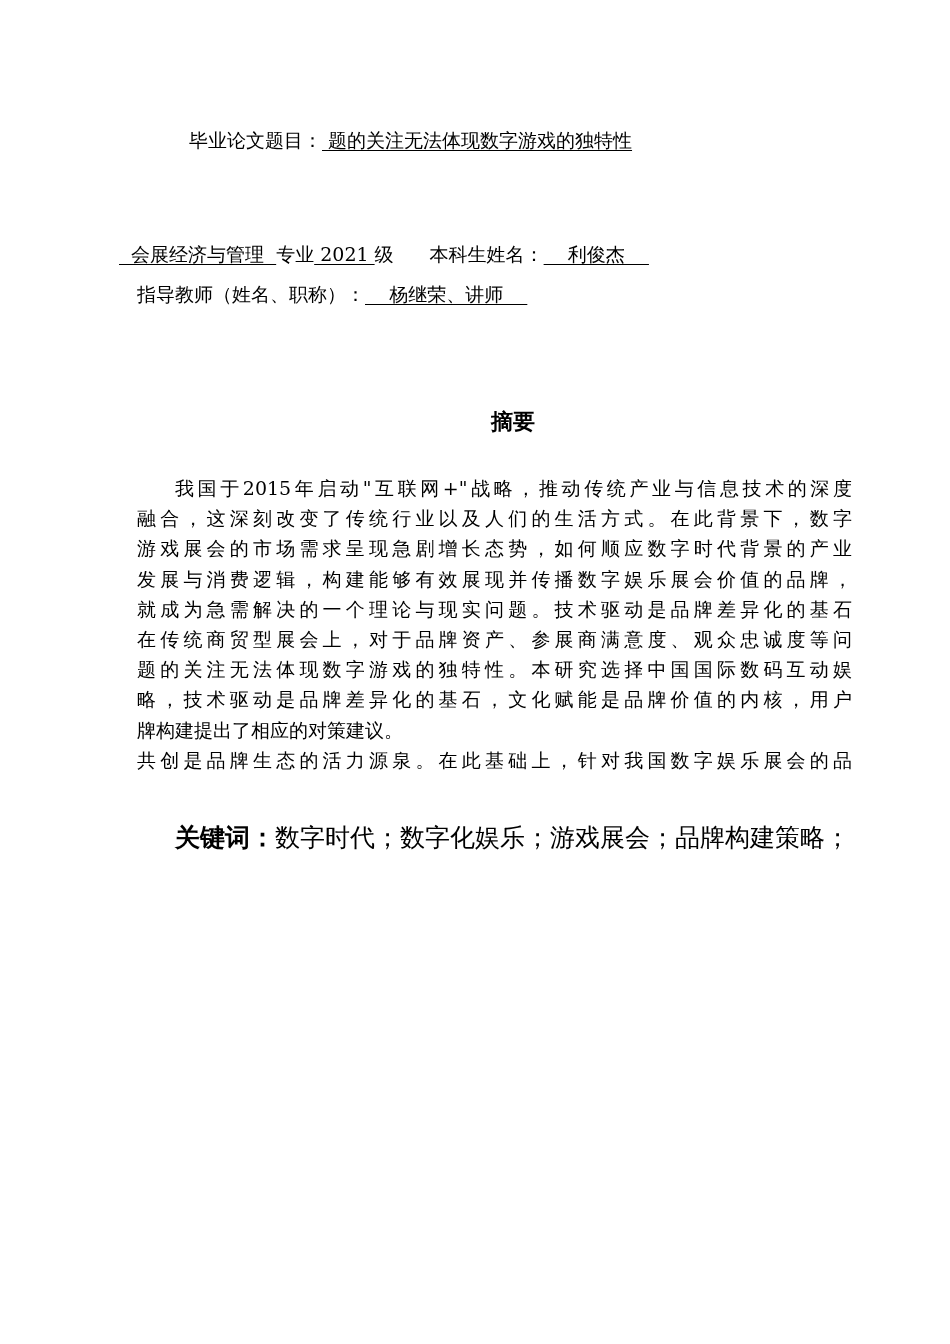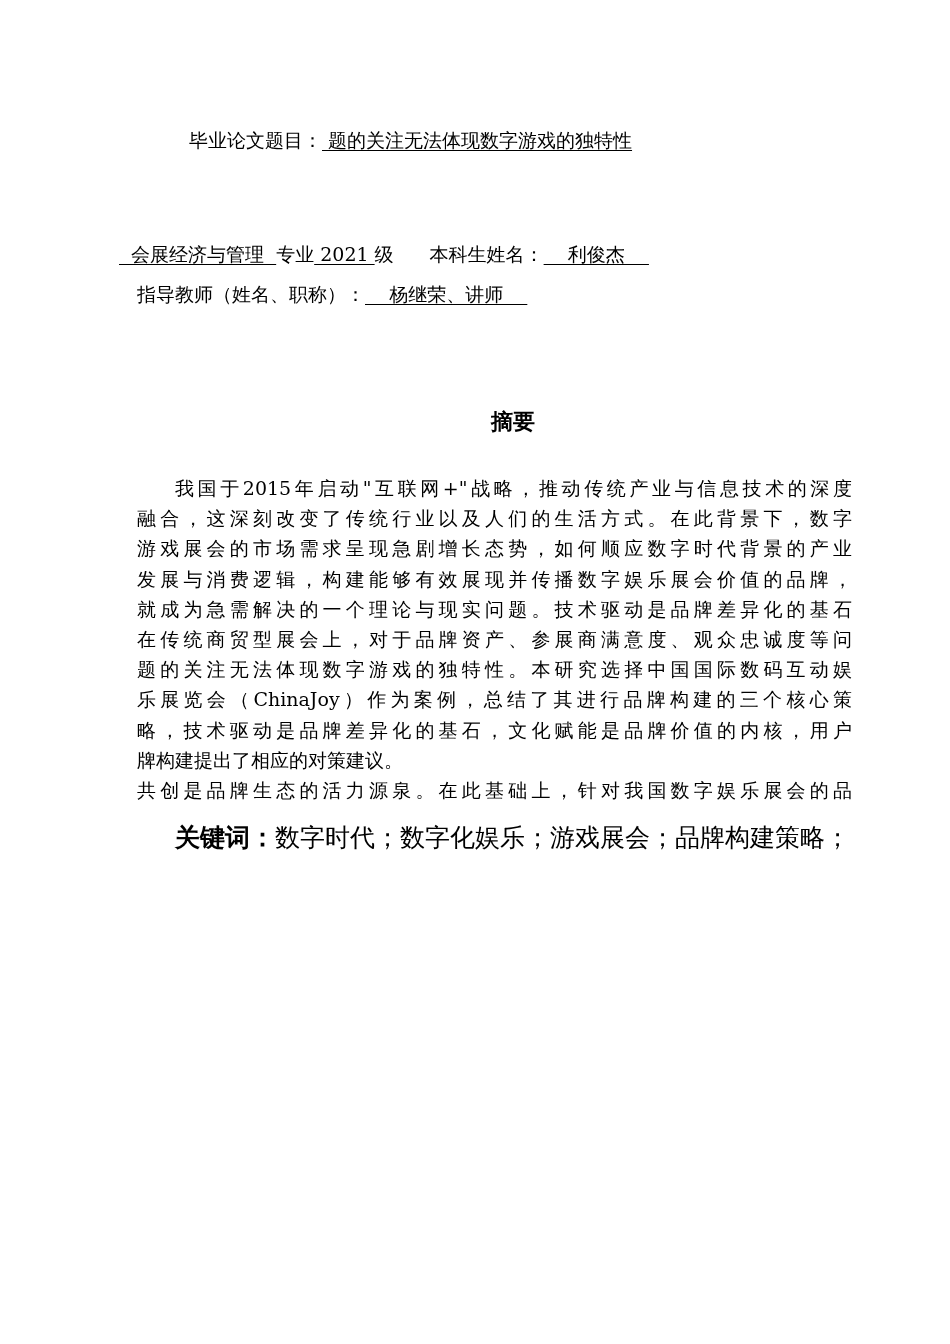--- a/index.html
+++ b/index.html
@@ -90,21 +90,20 @@
 <div id="abstract-heading">摘要</div>
 
 <div id="abstract-body">
   <span class="para-line first">我国于2015年启动"互联网+"战略，推动传统产业与信息技术的深度</span>
   <span class="para-line">融合，这深刻改变了传统行业以及人们的生活方式。在此背景下，数字</span>
   <span class="para-line">游戏展会的市场需求呈现急剧增长态势，如何顺应数字时代背景的产业</span>
   <span class="para-line">发展与消费逻辑，构建能够有效展现并传播数字娱乐展会价值的品牌，</span>
   <span class="para-line">就成为急需解决的一个理论与现实问题。技术驱动是品牌差异化的基石</span>
   <span class="para-line">在传统商贸型展会上，对于品牌资产、参展商满意度、观众忠诚度等问</span>
   <span class="para-line">题的关注无法体现数字游戏的独特性。本研究选择中国国际数码互动娱</span>
-  <span class="para-line">乐展览会（ChinaJoy）作为案例，总结了其进行品牌构建的三个核心策</span>
   <span class="para-line">略，技术驱动是品牌差异化的基石，文化赋能是品牌价值的内核，用户</span>
   <span class="para-line last">牌构建提出了相应的对策建议。</span>
   <span class="para-line">共创是品牌生态的活力源泉。在此基础上，针对我国数字娱乐展会的品</span>
 </div>
 
 <div id="keywords-line">
   <span class="kw-label">关键词：</span><span>数字时代；数字化娱乐；游戏展会；品牌构建策略；</span>
 </div>
 
 </body></html>

